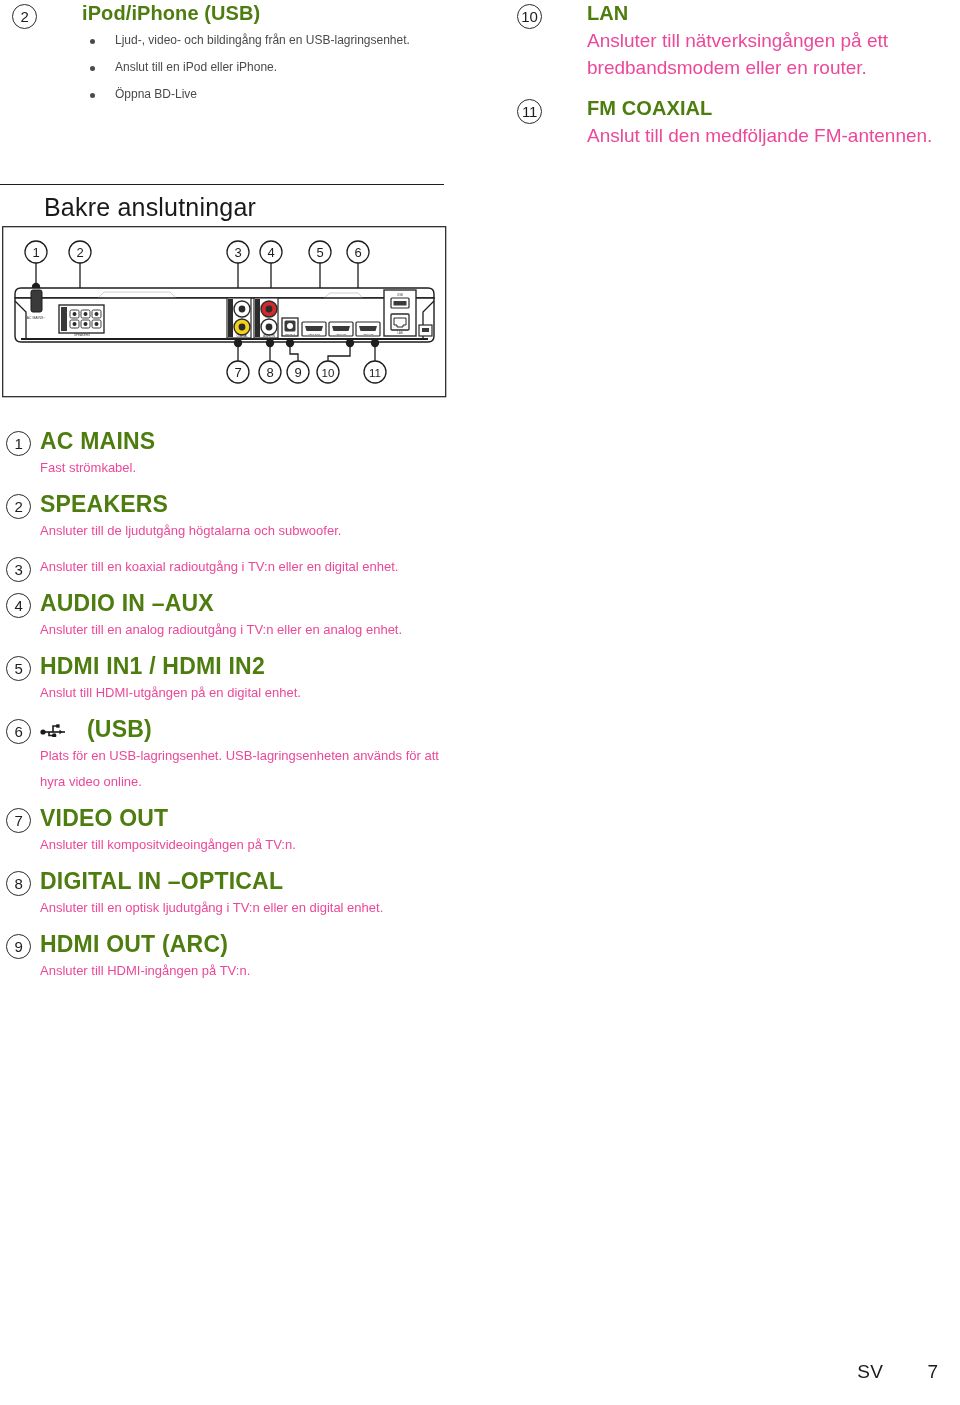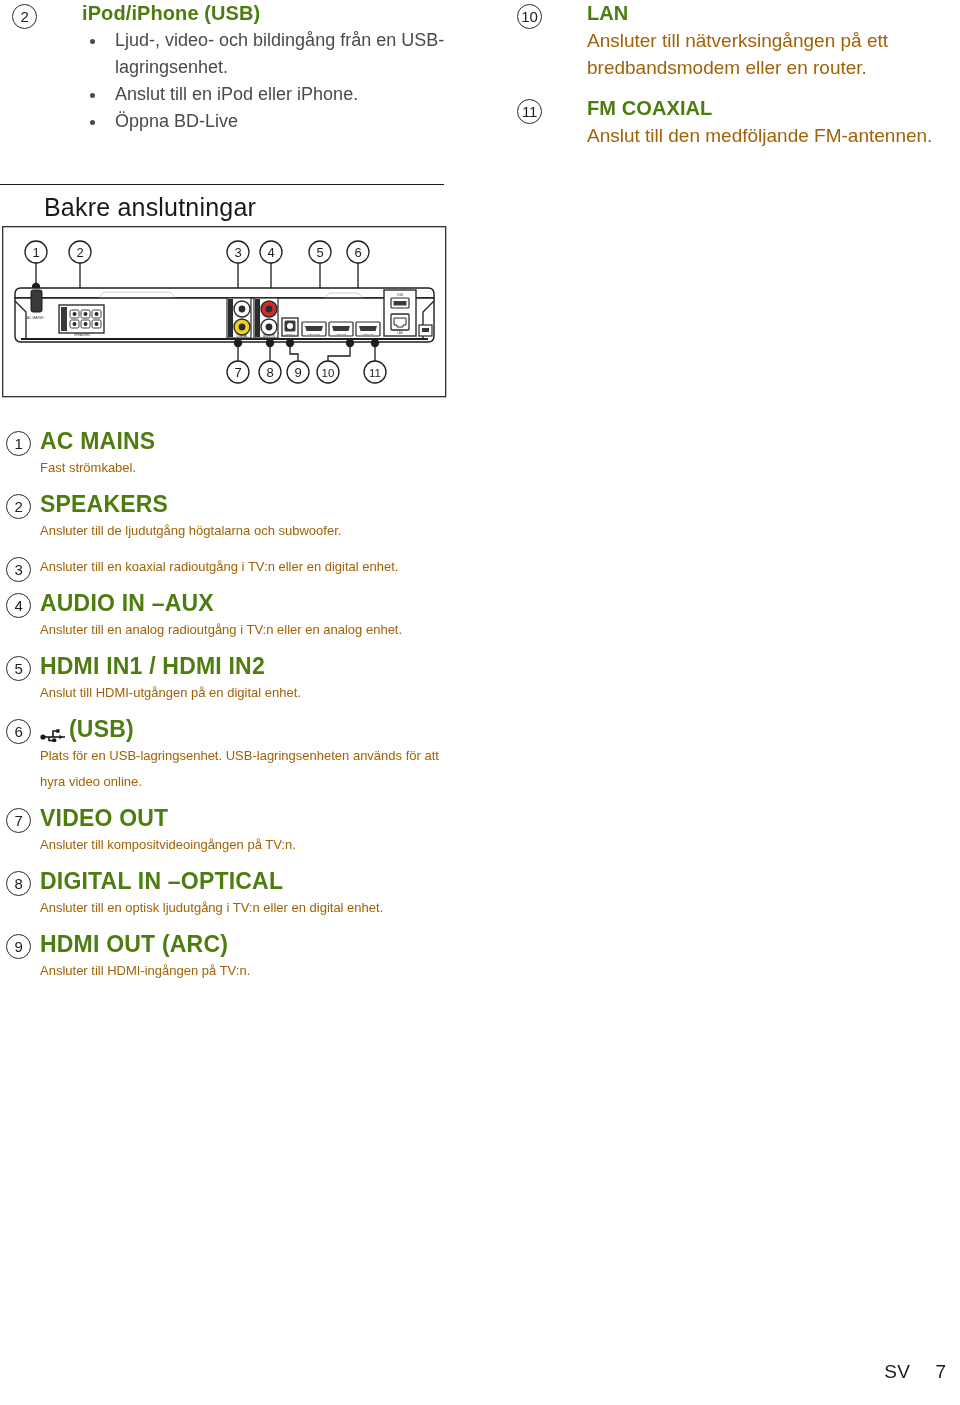--- a/index.html
+++ b/index.html
@@ -57,31 +57,31 @@
     font-size: 20px;
     line-height: 26px;
     font-weight: bold;
     color: #4d7c0f;
     letter-spacing: 0.1px;
     margin: 0 0 1px 0;
   }
   .entry .desc {
     font-size: 19px;
     line-height: 27px;
-    color: #a16207;
+    color: #ec4899;
     margin: 0;
     font-weight: normal;
   }
 
   
   .bullets { list-style: none; margin: 0; padding: 0; }
   .bullets li {
     position: relative;
     padding-left: 33px;
-    font-size: 18px;
+    font-size: 12px;
     line-height: 27px;
     color: #4a4a4a;
   }
   .bullets li::before {
     content: "";
     position: absolute;
     left: 8px;
     top: 12px;
     width: 5px; height: 5px;
     border-radius: 50%;
@@ -132,31 +132,31 @@
   .main-list .head {
     font-size: 23px;
     line-height: 26px;
     letter-spacing: 0.2px;
   }
   .main-list .desc {
     font-size: 13px;
     line-height: 26px;
   }
 
-  .usb-head { display: flex; align-items: center; gap: 3px; }
+  .usb-head { display: flex; align-items: flex-start; gap: 21px; }
   .usb-glyph { display: inline-block; width: 26px; height: 16px; }
 
   
   .footer {
     position: absolute;
-    right: 14px;
+    right: 22px;
     bottom: 22px;
     display: flex;
     align-items: baseline;
-    gap: 25px;
+    gap: 44px;
     font-size: 19px;
     color: #1a1a1a;
   }
   .footer .lang { letter-spacing: 0.4px; }
 </style>
 </head>
 <body>
 
 <div class="col-left-top">
   <div class="entry">

